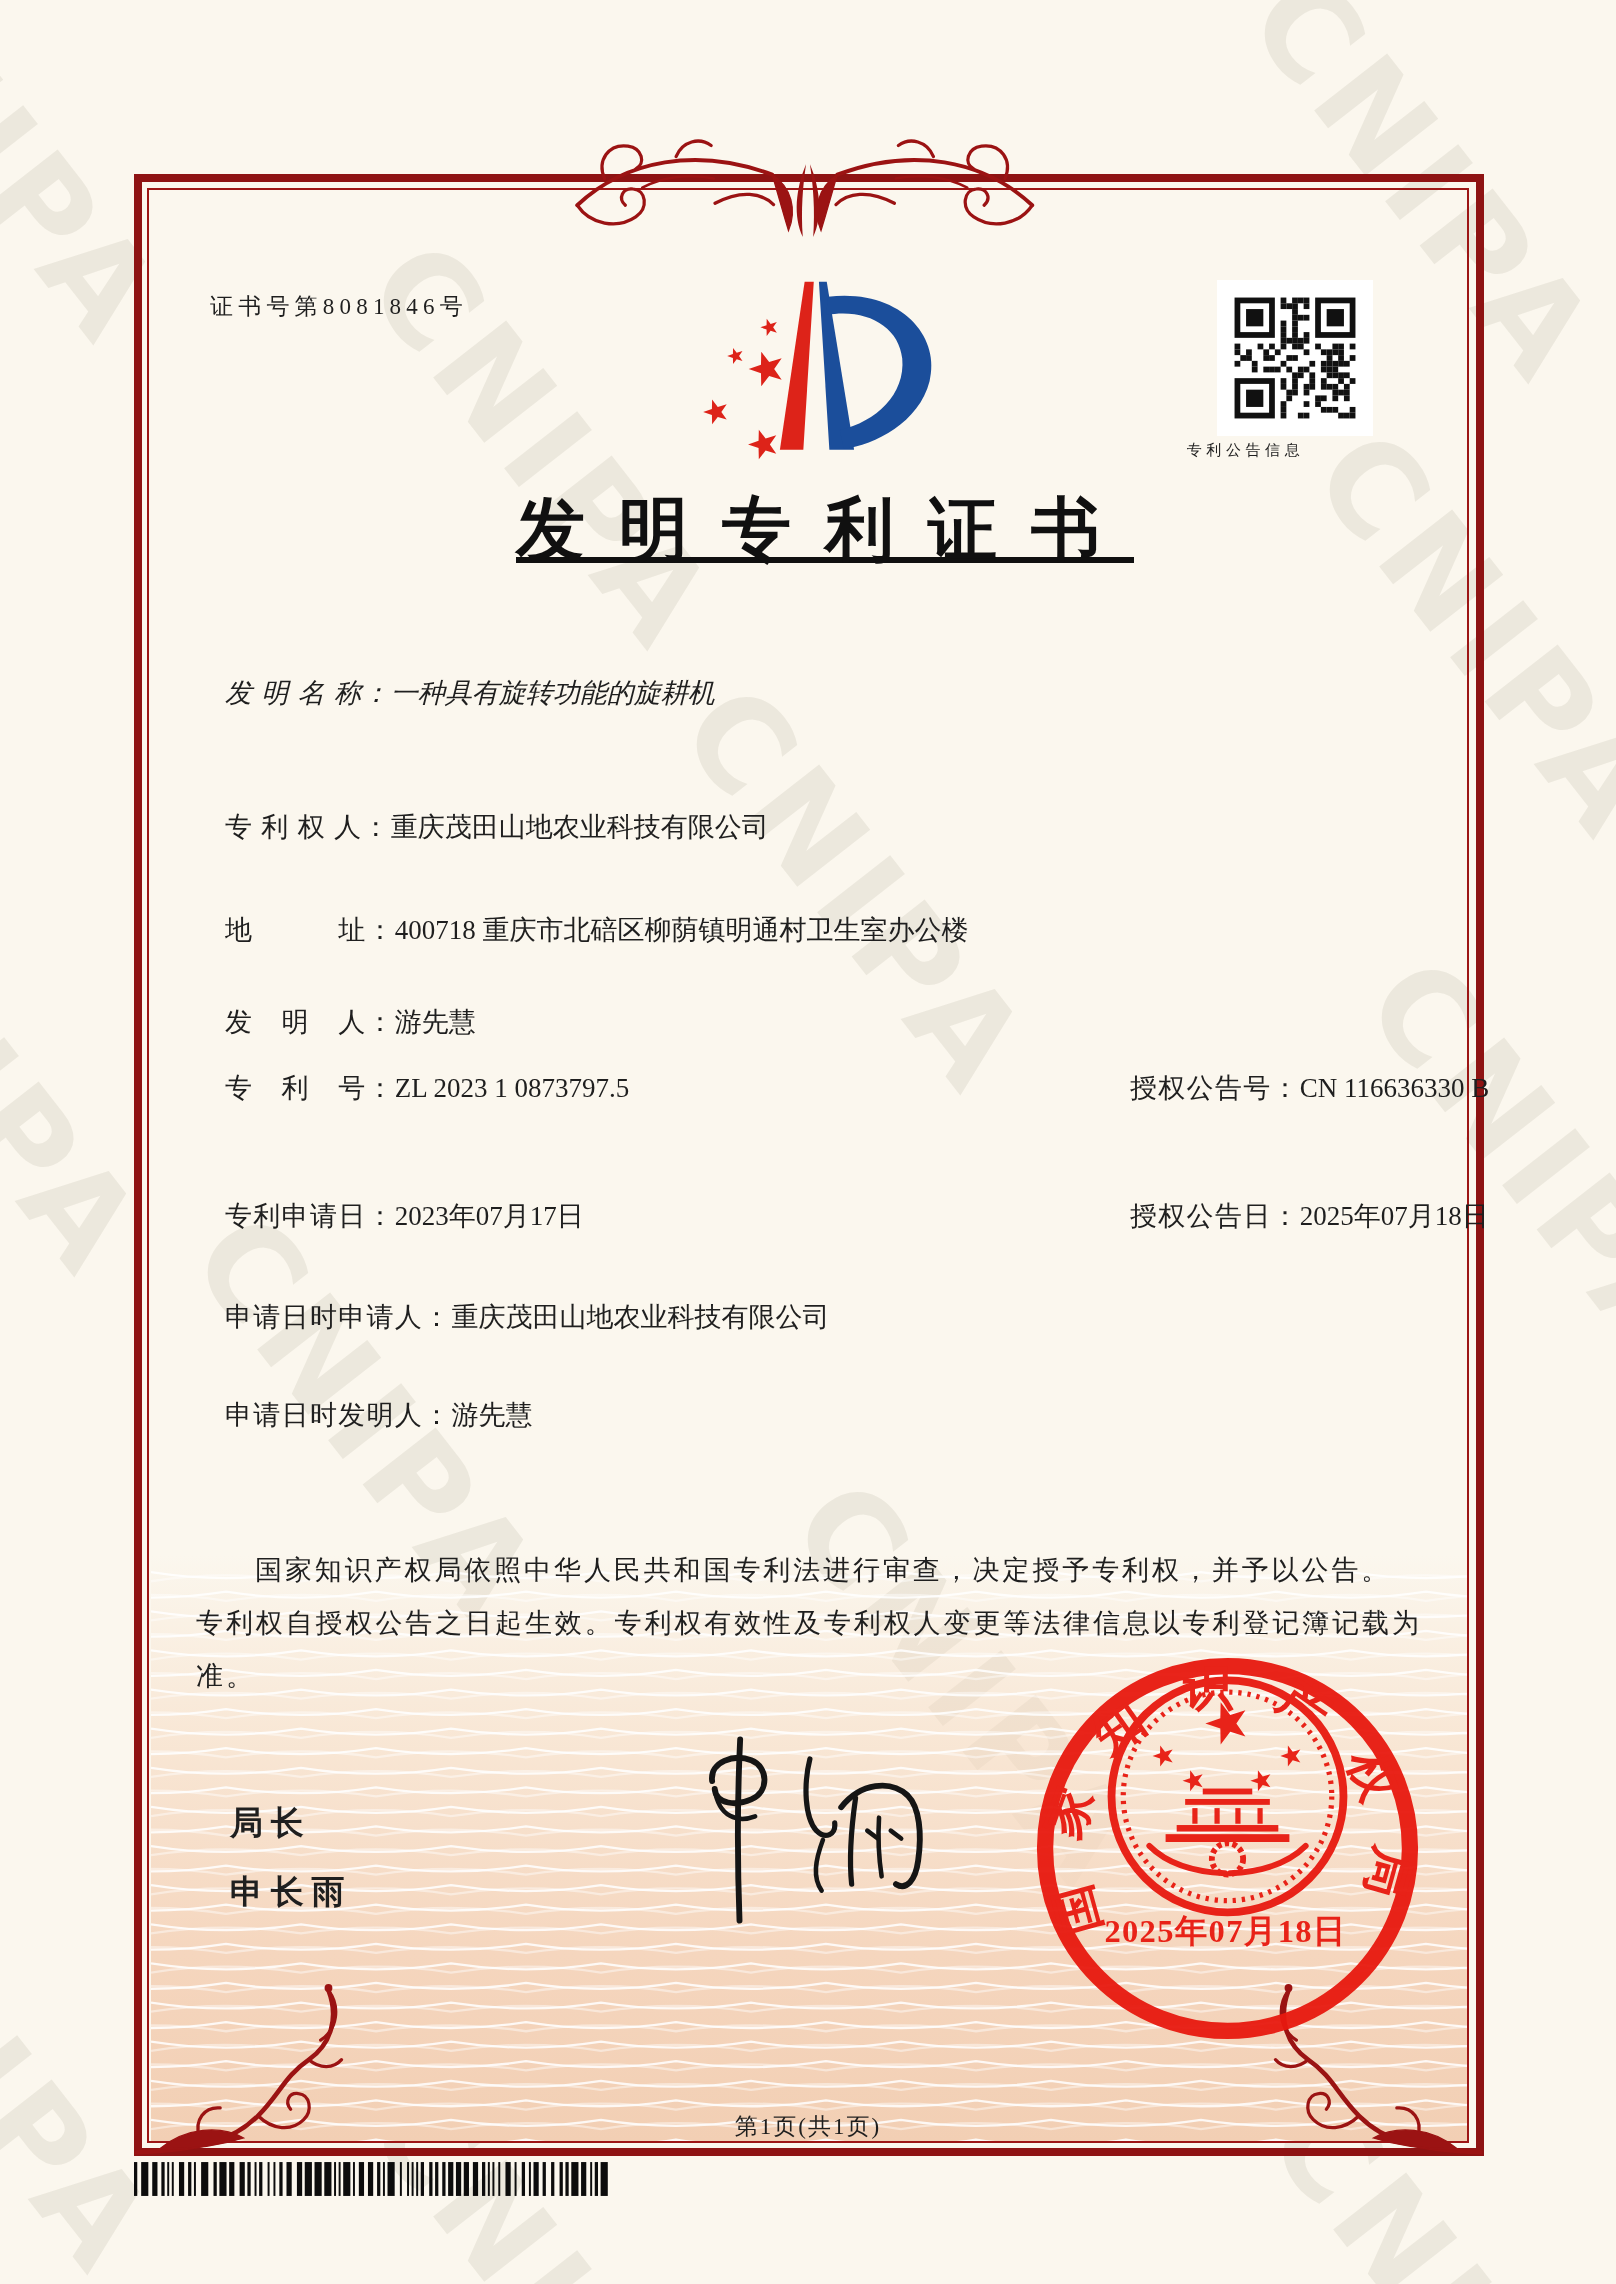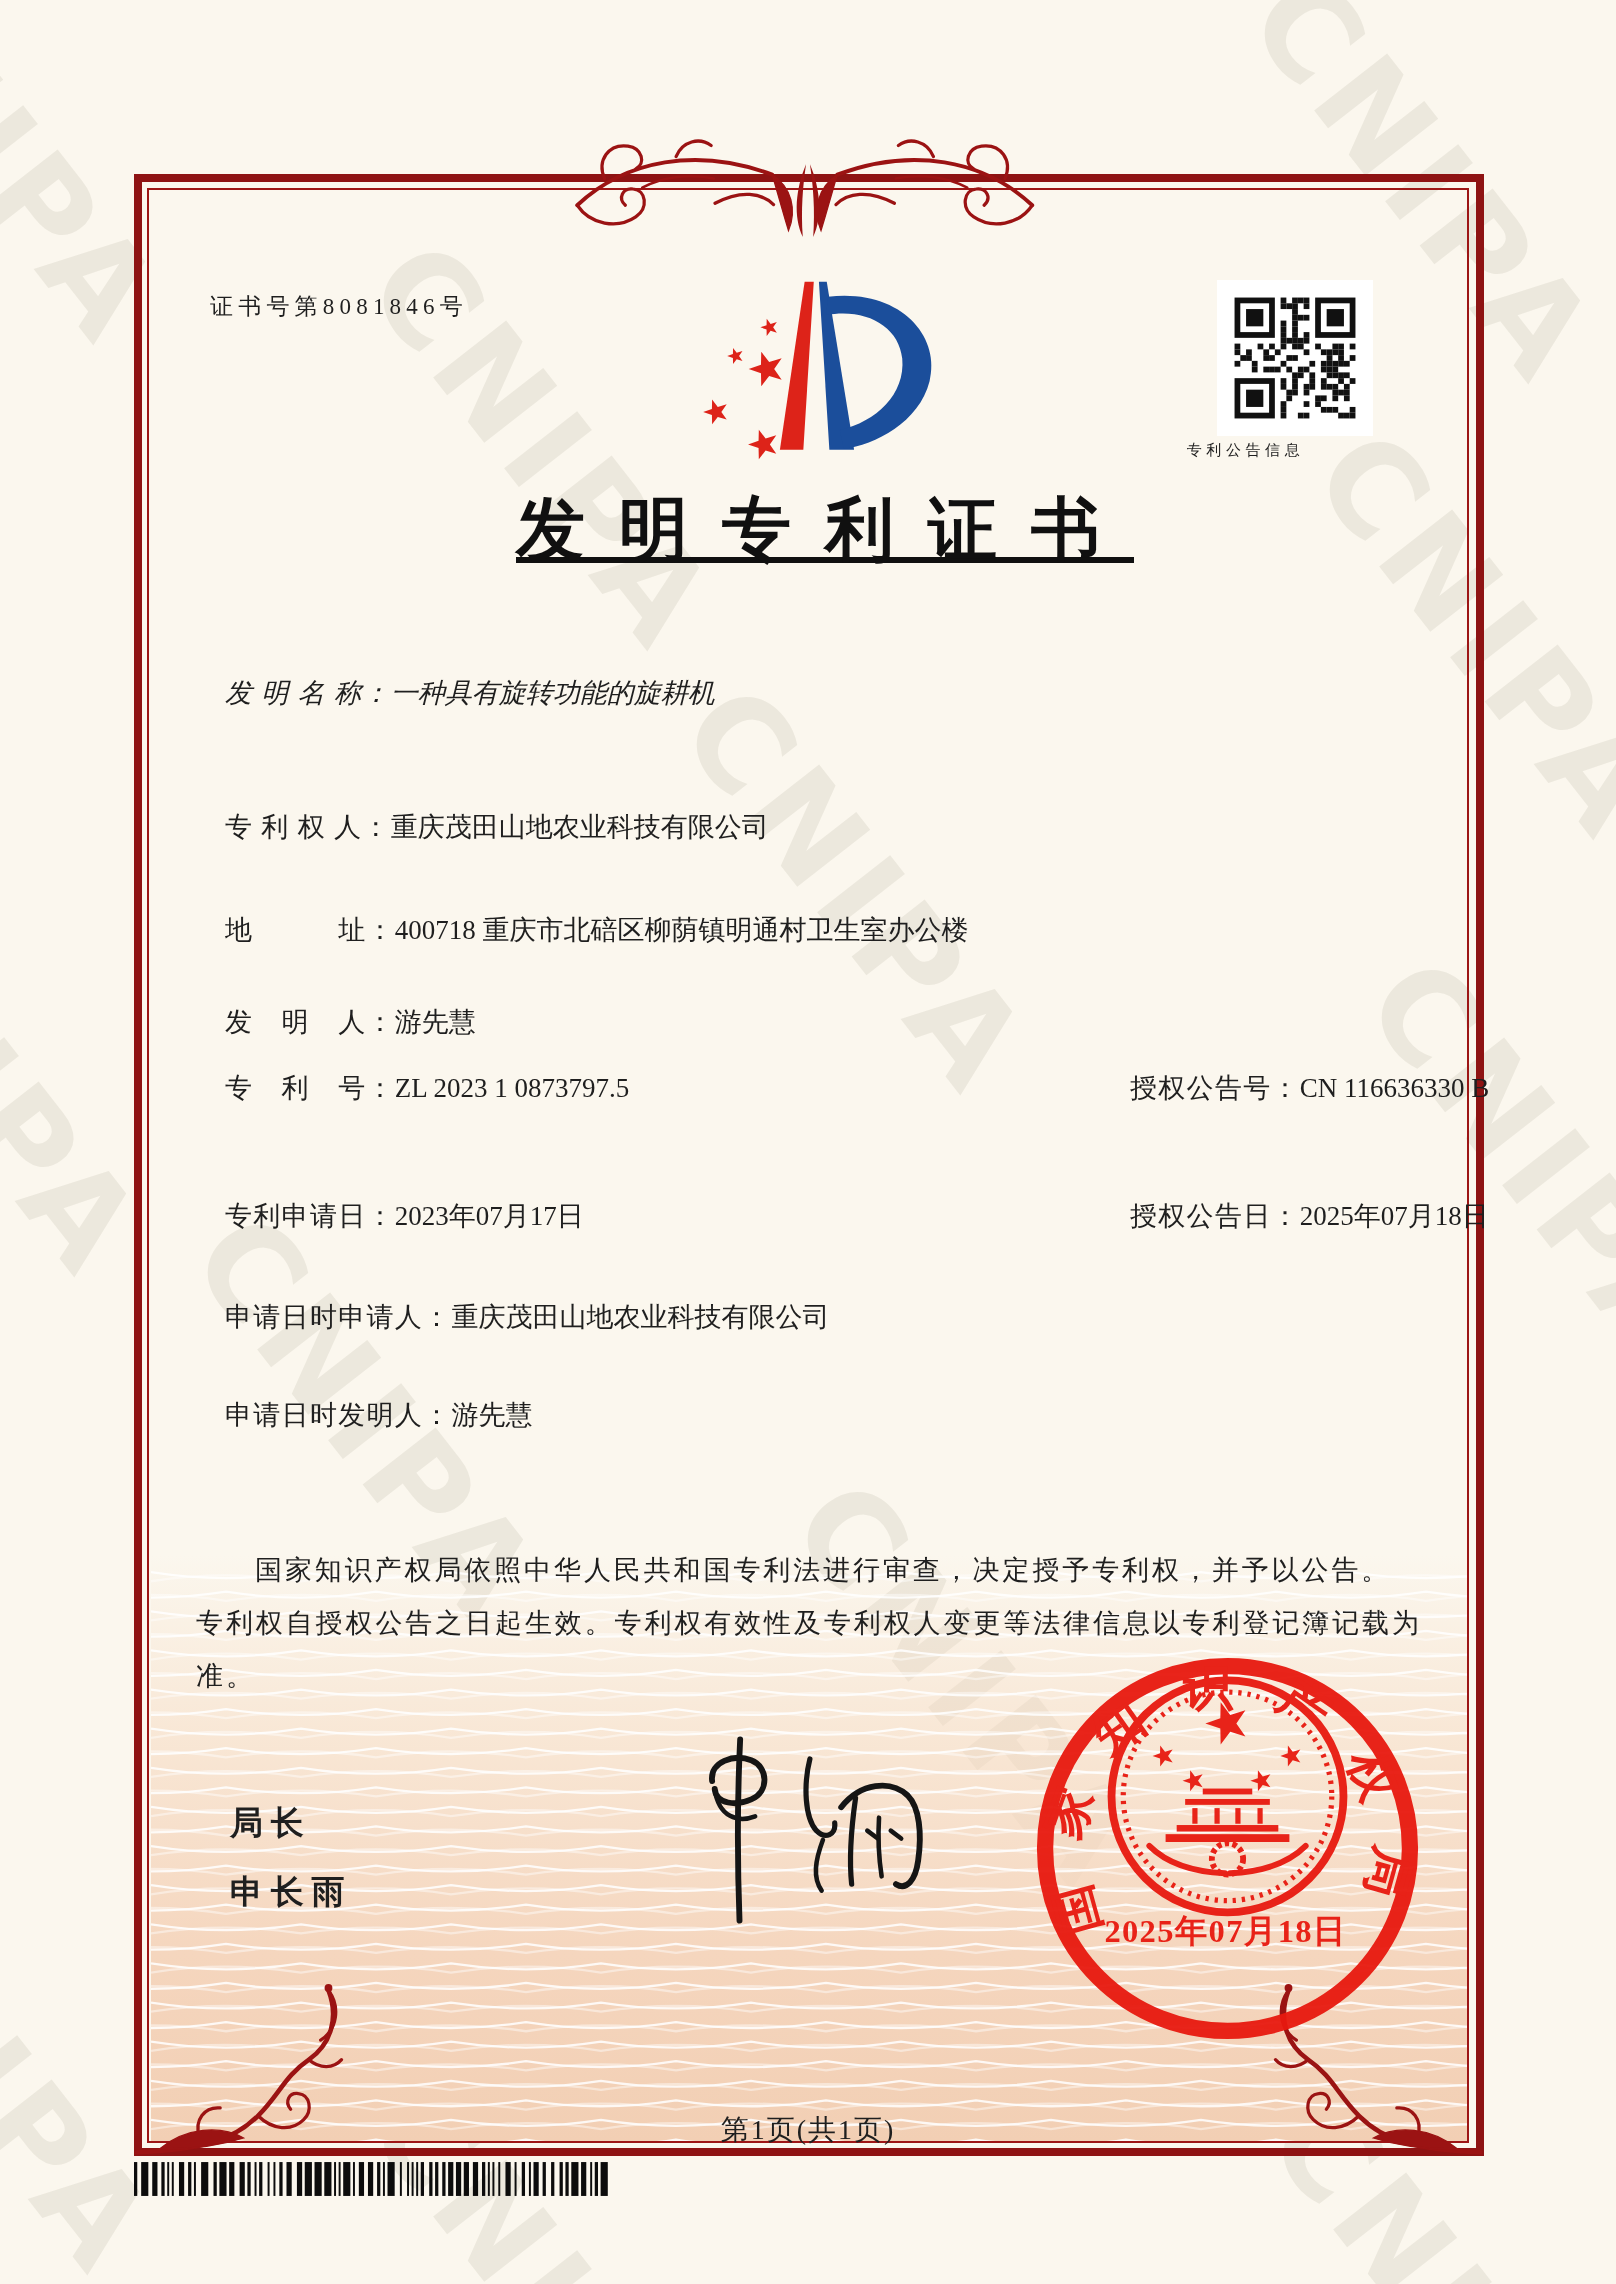--- a/index.html
+++ b/index.html
@@ -21,21 +21,21 @@
       font-size:15px;letter-spacing:4.6px;}
   .title{position:absolute;left:0;top:484px;width:1616px;text-align:center;
       font-size:69px;font-weight:bold;letter-spacing:34px;text-indent:34px;color:#101010;text-decoration:underline;}
   .frow{position:absolute;left:225px;font-size:27px;white-space:nowrap;}
   .frow .lab{letter-spacing:1.3px;}
   .pcol-r{position:absolute;left:905px;top:0;white-space:nowrap;}
   .statement{position:absolute;left:196px;top:1544px;width:1228px;font-size:27px;
       line-height:53px;letter-spacing:2.9px;}
   .statement .l1{text-indent:59px;}
   .signer{position:absolute;left:230px;font-size:33px;font-weight:600;letter-spacing:7.8px;}
-  .footer{position:absolute;left:0;top:2111px;width:1616px;text-align:center;font-size:28px;letter-spacing:2px;}
+  .footer{position:absolute;left:0;top:2111px;width:1616px;text-align:center;font-size:23px;letter-spacing:2px;}
   svg{display:block;}
 </style>
 </head>
 <body>
 
 <div id="page">
 
   <div id="wm-layer">
       <div class="wm" style="left: -98px; top: -91px;">CNIPA</div>
       <div class="wm" style="left: 456px; top: 215px;">CNIPA</div>

